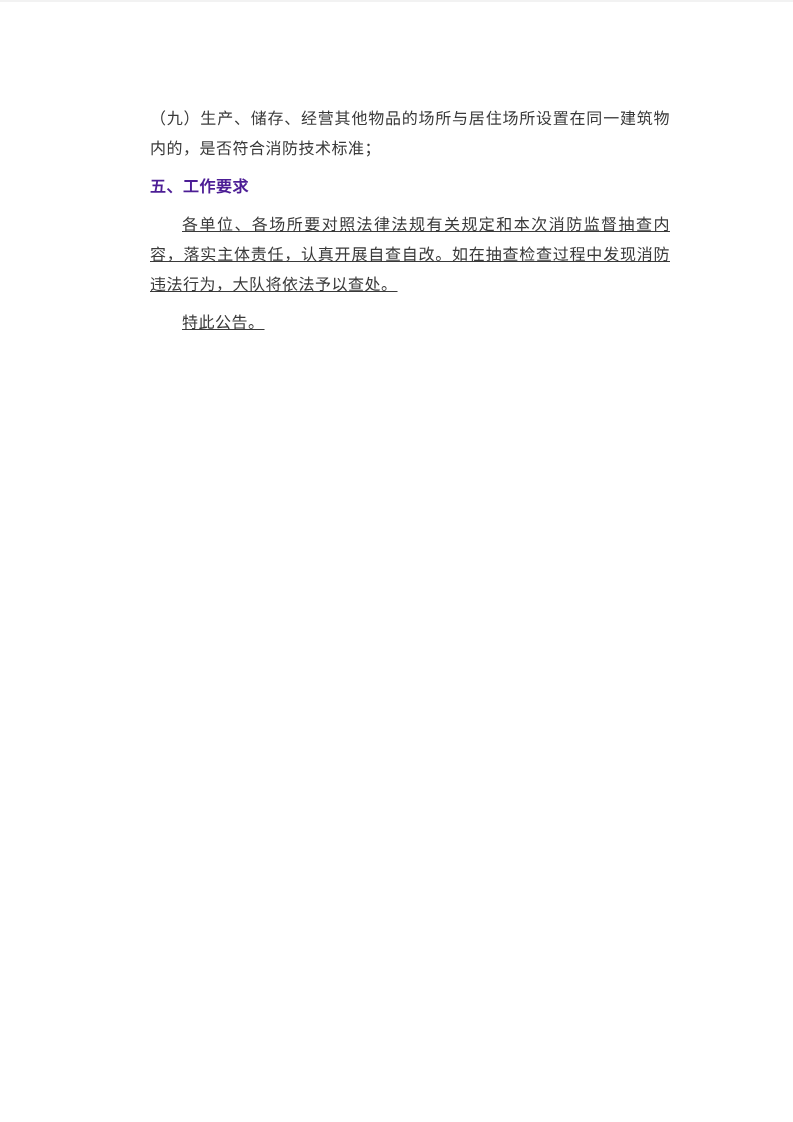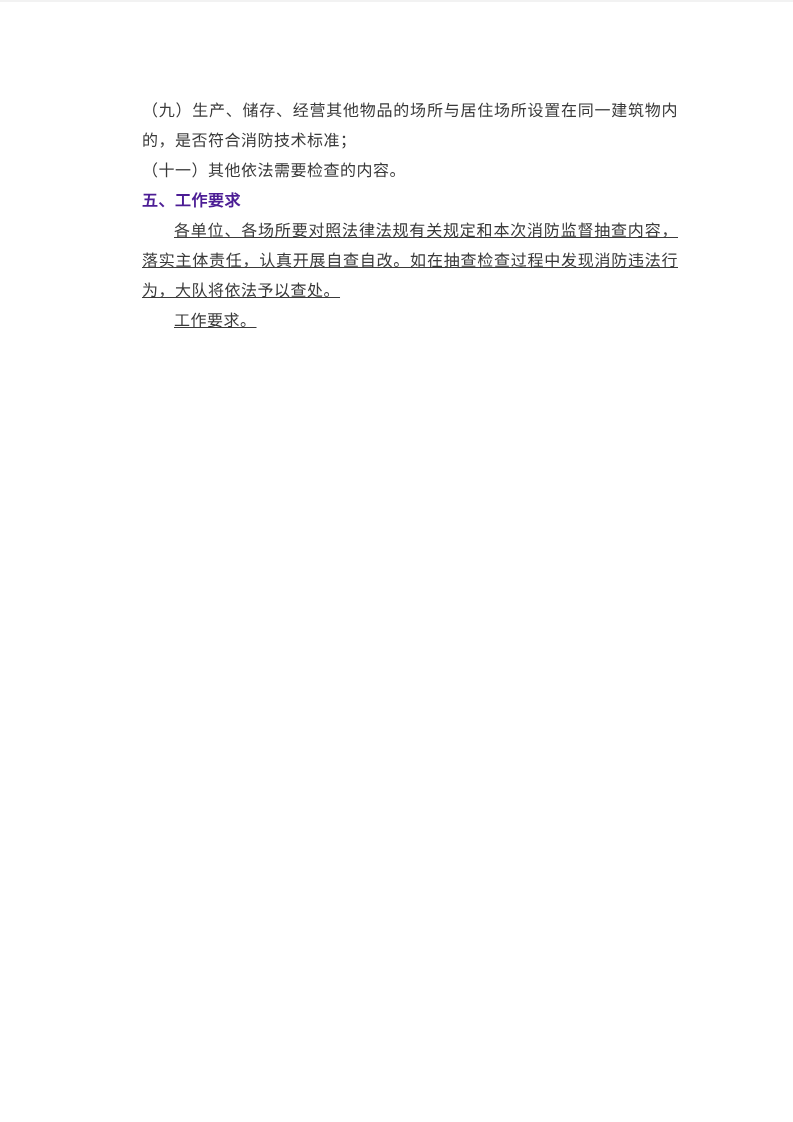--- a/index.html
+++ b/index.html
@@ -23,21 +23,21 @@
     position: absolute;
     top: 94px;
     left: 142px;
     width: 536px;
     color: #3a3a3a;
     font-size: 16px;
     line-height: 30px;
     letter-spacing: 0.5px;
   }
   .doc-body p {
-    margin: 0;
+    margin: 8px;
     padding: 0;
     text-align: justify;
   }
   p.body {
     text-indent: 0;
     font-weight: 400;
   }
   p.body-indent {
     text-indent: 2em;
     font-weight: 400;
@@ -48,18 +48,17 @@
     font-weight: 700;
     color: #4c1d95;
   }
 </style>
 </head>
 <body>
 
 <div class="page">
   <div class="doc-body">
     <p class="body">（九）生产、储存、经营其他物品的场所与居住场所设置在同一建筑物内的，是否符合消防技术标准；</p>
-    <p class="body">（十一）其他依法需要检查的内容。</p>
     <p class="heading">五、工作要求</p>
     <p class="body-indent">各单位、各场所要对照法律法规有关规定和本次消防监督抽查内容，落实主体责任，认真开展自查自改。如在抽查检查过程中发现消防违法行为，大队将依法予以查处。</p>
-    <p class="body-indent">工作要求。</p>
+    <p class="body-indent">特此公告。</p>
   </div>
 </div>
 
 </body></html>

